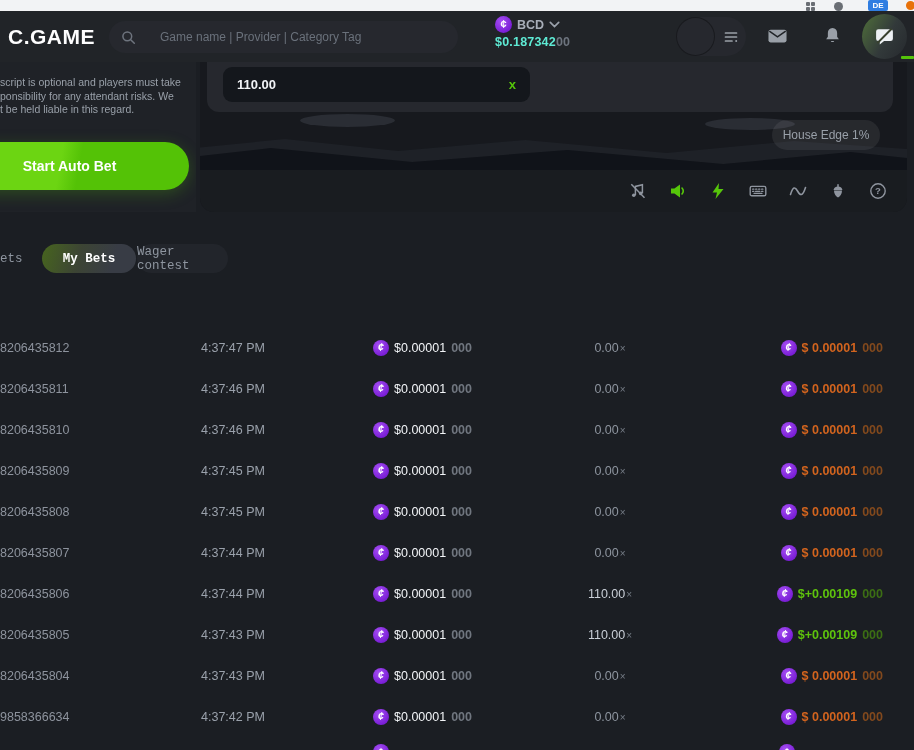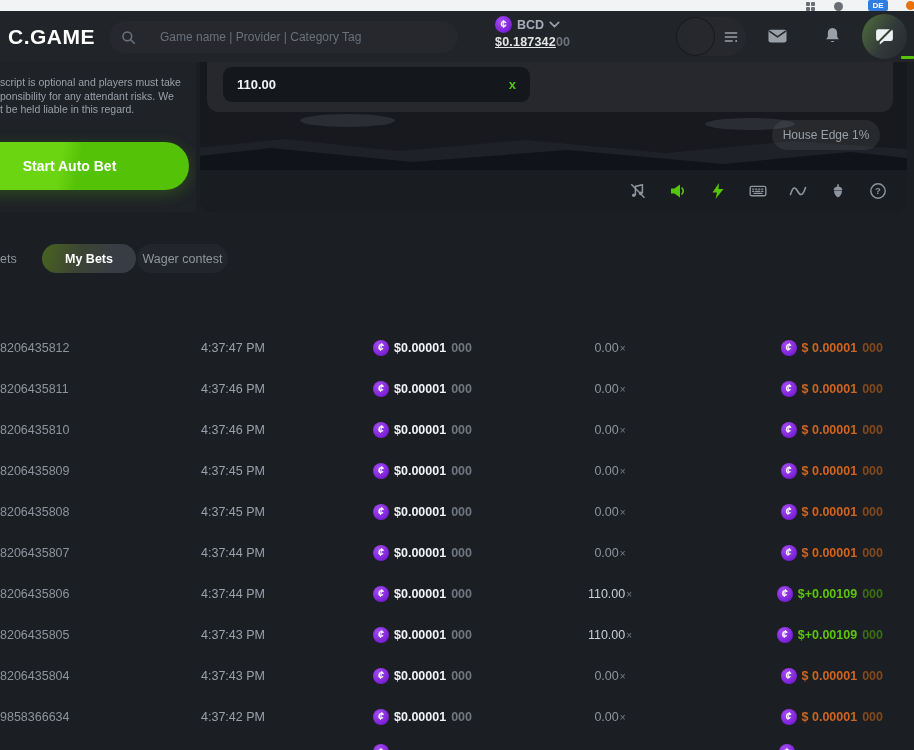--- a/index.html
+++ b/index.html
@@ -23,21 +23,21 @@
             display:flex; align-items:center; padding:0 12px; gap:24px; }
   .search svg { flex:0 0 auto; }
   .search input { background:transparent; border:none; outline:none; color:#aab0b9; font-size:12px; width:100%;
                   font-family:inherit; }
   .search input::placeholder { color:#6a717b; }
 
   .currency { position:absolute; left:495px; top:5px; width:92px; cursor:pointer; }
   .cur-top { display:flex; align-items:center; gap:5px; }
   .cur-bal { margin-top:2px; font-size:12.5px; font-weight:bold; letter-spacing:.2px; }
   .cur-code { color:#a8aeb8; font-size:12.5px; font-weight:bold; }
-  .bal-main { color:#e5e5e5;text-decoration:underline; } .bal-dim { color:#6d747e; }
+  .bal-main { color:#5eead4; } .bal-dim { color:#6d747e; }
 
   .coin { display:inline-flex; align-items:center; justify-content:center; width:17px; height:17px; border-radius:50%;
           background:radial-gradient(circle at 36% 30%, #a44df2, #7a1ed6 72%); color:#fff; font-weight:bold;
           font-size:11px; line-height:1; flex:0 0 auto; }
   .coin.sm { width:16px; height:16px; font-size:10.5px; }
 
   .wallet-btn { position:absolute; left:576px; top:7px; width:88px; height:37px; border:none; border-radius:19px;
                 background:linear-gradient(135deg,#8d50f8 0%,#7534e4 55%,#6f2edd 100%);
                 color:#fff; font-weight:bold; font-size:13.5px; display:flex; align-items:center; justify-content:center;
                 gap:7px; cursor:pointer; font-family:inherit; }
@@ -87,41 +87,41 @@
   .green-dash { position:absolute; left:901px; top:56px; width:13px; height:3px; background:#55c40a; border-radius:1px; }
 
   .toolbar { position:absolute; left:0; top:108px; width:707px; height:42px; background:#191c20;
              display:flex; align-items:center; justify-content:flex-end; gap:21px; padding-right:20px;
              border-radius:0 0 12px 12px; }
   .tb-ico { width:19px; height:19px; display:flex; align-items:center; justify-content:center; cursor:pointer; }
 
   
   .tabs { position:absolute; top:244px; left:0; width:914px; height:30px; }
   .tab { position:absolute; top:0; height:29px; display:flex; align-items:center; justify-content:center;
-         font-size:12.5px; color:#8f96a0; border-radius:15px; cursor:pointer; }
+         font-size:12.5px; color:#8f96a0; border-radius:15px; cursor:pointer;font-family:Liberation Mono, monospace; }
   .tab-cut { left:0; width:24px; justify-content:flex-start; }
   .tab-active { left:42px; width:94px; color:#fff; font-weight:bold;
                 background:linear-gradient(105deg,#47651e 0%,#3c4434 40%,#383c45 75%); }
   .tab-pill { left:137px; width:91px; background:#22252b; }
 
   
   .thead { position:absolute; top:292px; left:0; width:914px; height:30px; }
   .th { position:absolute; top:7px; font-size:12.5px; color:#69707a; }
   .col-time { left:153px; width:160px; text-align:center; }
   .col-bet-h { left:373px; width:96px; text-align:center; }
   .col-payout { left:540px; width:140px; text-align:center; }
   .th-profit { right:31px; }
 
   .tbody { position:absolute; top:327px; left:0; width:914px; }
   .tr { position:relative; height:41px; }
   .td { position:absolute; top:50%; transform:translateY(-50%); font-size:12.5px; }
   .td-id { left:0; color:#8d939d; }
   .td-time { left:153px; width:160px; text-align:center; color:#9aa1ab; }
   .td-bet { left:373px; display:flex; align-items:center; gap:5px; }
-  .td-bet .main { color:#f2f4f7; font-weight:bold; }
+  .td-bet .main { color:#f2f4f7; font-weight:normal; }
   .td-bet .dim { color:#70767f; font-weight:bold; }
   .td-payout { left:540px; width:140px; text-align:center; color:#8d949e; }
   .td-payout .mult { font-size:10px; color:#767d87; margin-left:1px; }
   .tr.win .p-val { color:#c9cfd7; }
   .td-profit { right:31px; display:flex; align-items:center; gap:5px; font-weight:bold; }
   .tr.loss .td-profit .main { color:#d2641e; }
   .tr.loss .td-profit .dim { color:#82491d; }
   .tr.win .td-profit .main { color:#5ec30d; }
   .tr.win .td-profit .dim { color:#3c6e14; }
 

